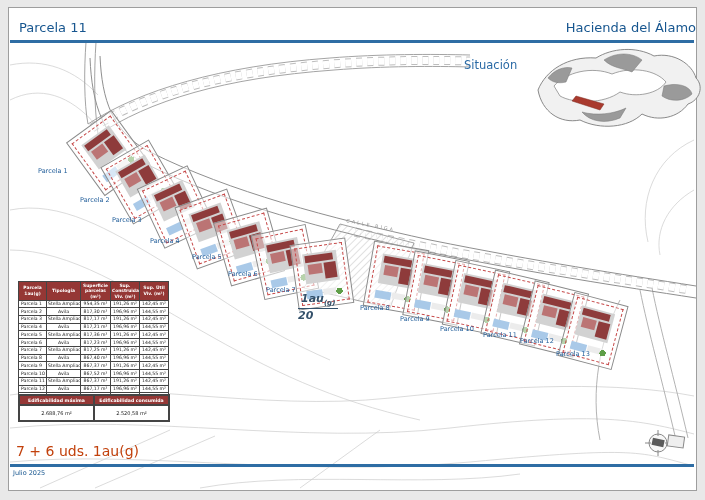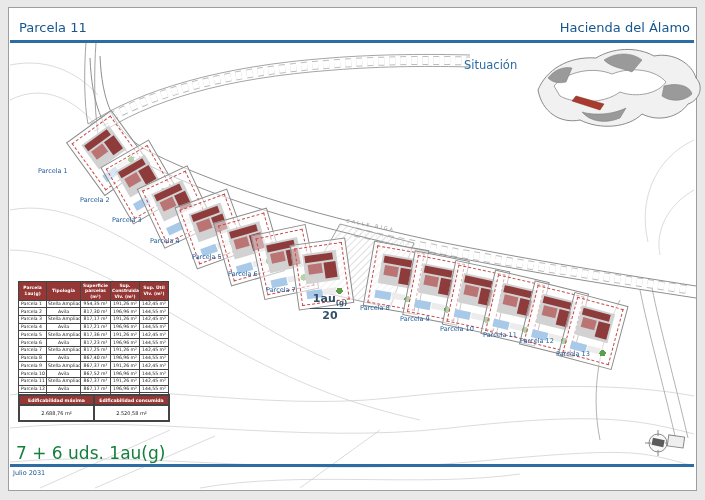--- a/index.html
+++ b/index.html
@@ -3,44 +3,44 @@
 <meta charset="utf-8">
 <style>
   html,body{margin:0;padding:0;}
   body{width:705px;height:500px;background:#e9e9e9;font-family:"DejaVu Sans","Liberation Sans",sans-serif;overflow:hidden;position:relative;}
   #stage{position:absolute;left:0;top:0;width:705px;height:500px;}
   #sheet{position:absolute;left:8px;top:7px;width:687px;height:482px;background:#ffffff;border:1px solid #9e9e9e;}
   #bg-svg{position:absolute;left:0;top:0;width:705px;height:500px;z-index:1;}
   
   .title{position:absolute;color:#17568f;font-size:13px;z-index:6;white-space:nowrap;}
   #title-left{left:19px;top:20px;}
-  #title-right{right:15px;top:20px;margin-left:26px;}
+  #title-right{right:9px;top:20px;margin-left:26px;}
   .rule{position:absolute;left:10px;width:684px;height:3px;background:#2e6da4;z-index:6;}
   #rule-top{top:40px;}
   #rule-bottom{top:464px;}
   #situacion-label{position:absolute;left:464px;top:58px;color:#2a6aa5;font-size:11.5px;z-index:6;}
-  #footer-units{position:absolute;left:16px;top:443px;color:#15803d;font-size:17px;z-index:6;white-space:nowrap;}
+  #footer-units{position:absolute;left:16px;top:443px;color:#c2410c;font-size:14px;z-index:6;white-space:nowrap;}
   #footer-date{position:absolute;left:13px;top:469px;color:#17568f;font-size:6.5px;z-index:6;}
   
   .parcel{position:absolute;width:54px;height:64px;border:1px solid #8a8a8a;z-index:2;background-color:rgba(255,255,255,.55);
     background-repeat:no-repeat;
     background-image:
       radial-gradient(circle 3.2px at 42px 51px, #5f9e48 97%, transparent),
       linear-gradient(#a9c9e8,#a9c9e8),
       linear-gradient(#ececec,#ececec),
       linear-gradient(#8e3b3b,#8e3b3b),
       linear-gradient(#8e3b3b,#8e3b3b),
       linear-gradient(#bb7474,#bb7474),
       linear-gradient(#d2d2d2,#d2d2d2);
     background-position:0 0, 9px 47px, 26px 47px, 12px 12px, 30px 21px, 14px 21px, 10px 10px;
     background-size:100% 100%, 16px 8px, 13px 6px, 28px 7px, 12px 16px, 14px 10px, 34px 30px;}
   .parcel::before{content:"";position:absolute;left:3px;top:3px;right:3px;bottom:3px;border:1px dashed #c64a4a;}
   .plabel{position:absolute;color:#1f5c99;font-size:6.5px;z-index:3;white-space:nowrap;}
   
-  #zone-code{position:absolute;left:307px;top:287px;width:46px;text-align:center;color:#33506a;z-index:3;}
+  #zone-code{position:absolute;left:298px;top:287px;width:46px;text-align:left;color:#33506a;z-index:3;font-style:italic;}
   #zone-num{font-size:11px;font-weight:bold;border-bottom:1.4px solid #33506a;display:inline-block;padding:0 3px 1px 3px;}
   #zone-num sub{font-size:7px;}
   #zone-den{font-size:11px;font-weight:bold;}
   #road-label{position:absolute;left:346px;top:222px;color:#9a9a9a;font-size:5px;letter-spacing:2px;transform:rotate(11deg);z-index:2;white-space:nowrap;}
   
   #table-wrap{position:absolute;left:18px;top:281px;width:150px;z-index:5;background:#fff;}
   table{border-collapse:collapse;width:150px;table-layout:fixed;}
   th,td{border:0.6px solid #444;padding:0.5px 1px;font-size:4.6px;line-height:1.25;overflow:hidden;white-space:nowrap;}
   th{background:#953735;color:#fff;font-weight:bold;text-align:center;white-space:normal;font-size:4.4px;}
   td{color:#222;text-align:center;}
@@ -310,14 +310,14 @@
     <div class="edif-v">2.688,76 m²</div>
     <div class="edif-v">2.520,58 m²</div>
   </div>
 
   <div class="title" id="title-left">Parcela 11</div>
   <div class="title" id="title-right">Hacienda del Álamo</div>
   <div class="rule" id="rule-top"></div>
   <div id="situacion-label">Situación</div>
   <div id="footer-units">7 + 6 uds. 1au(g)</div>
   <div class="rule" id="rule-bottom"></div>
-  <div id="footer-date">Julio 2031</div>
+  <div id="footer-date">Julio 2025</div>
 </div>
 
 </body></html>

